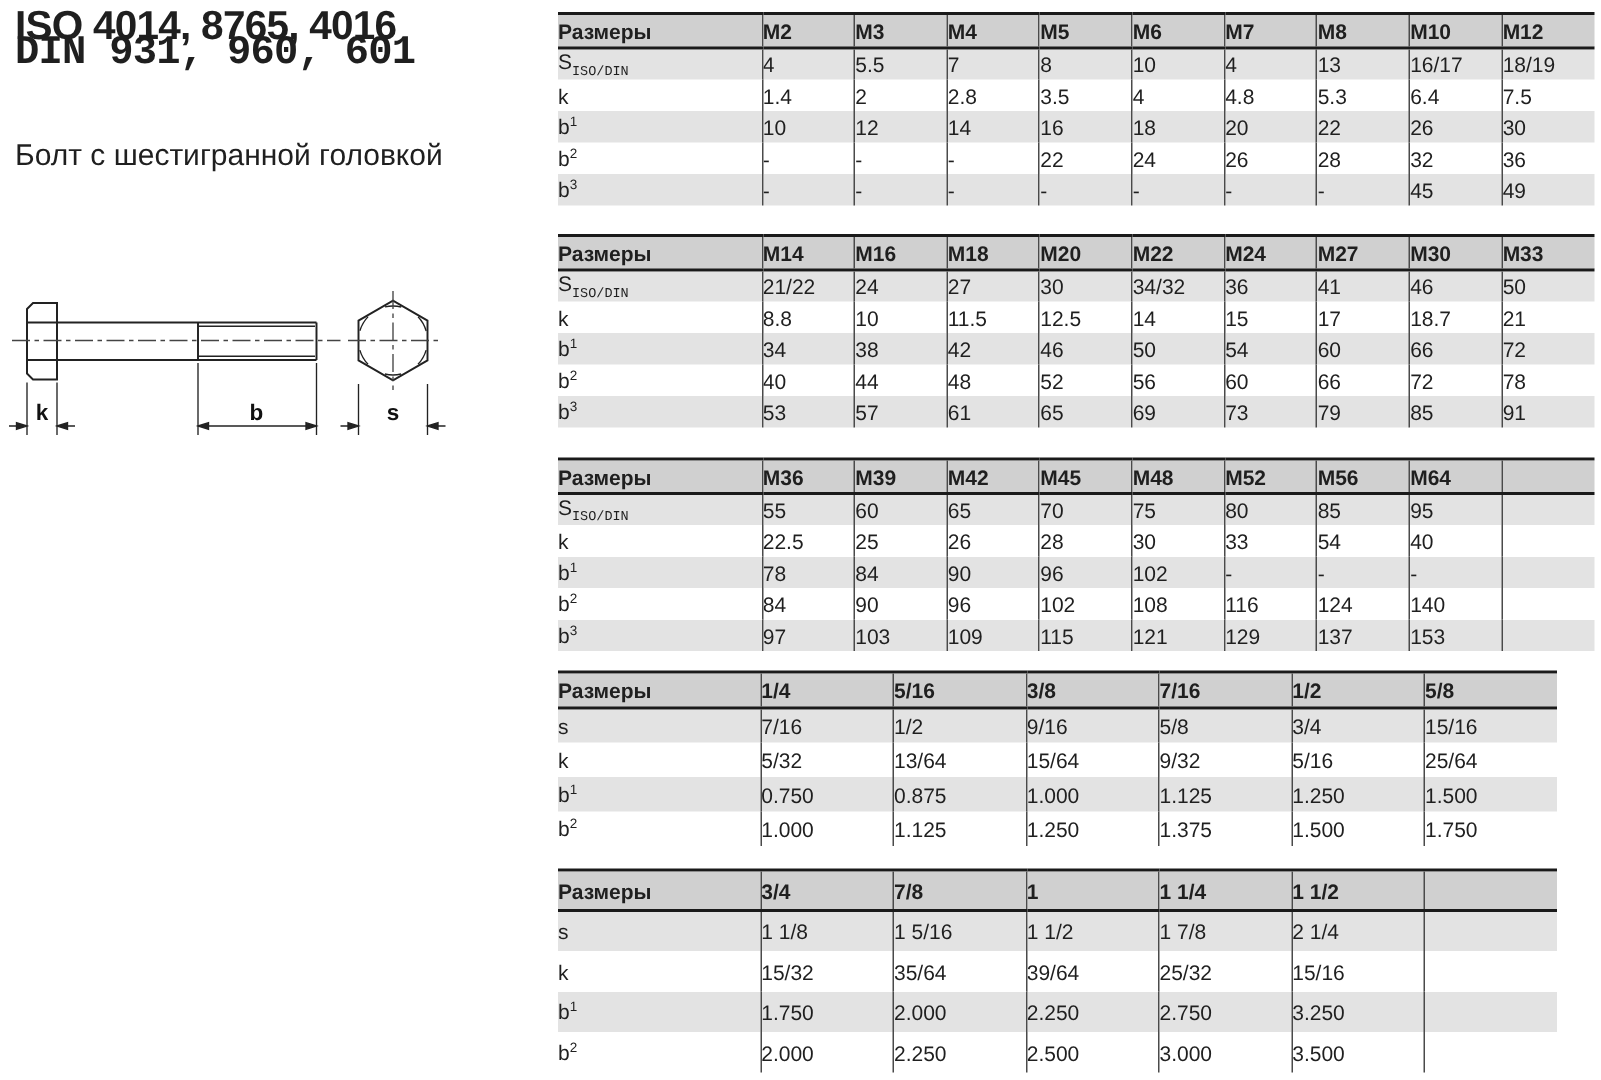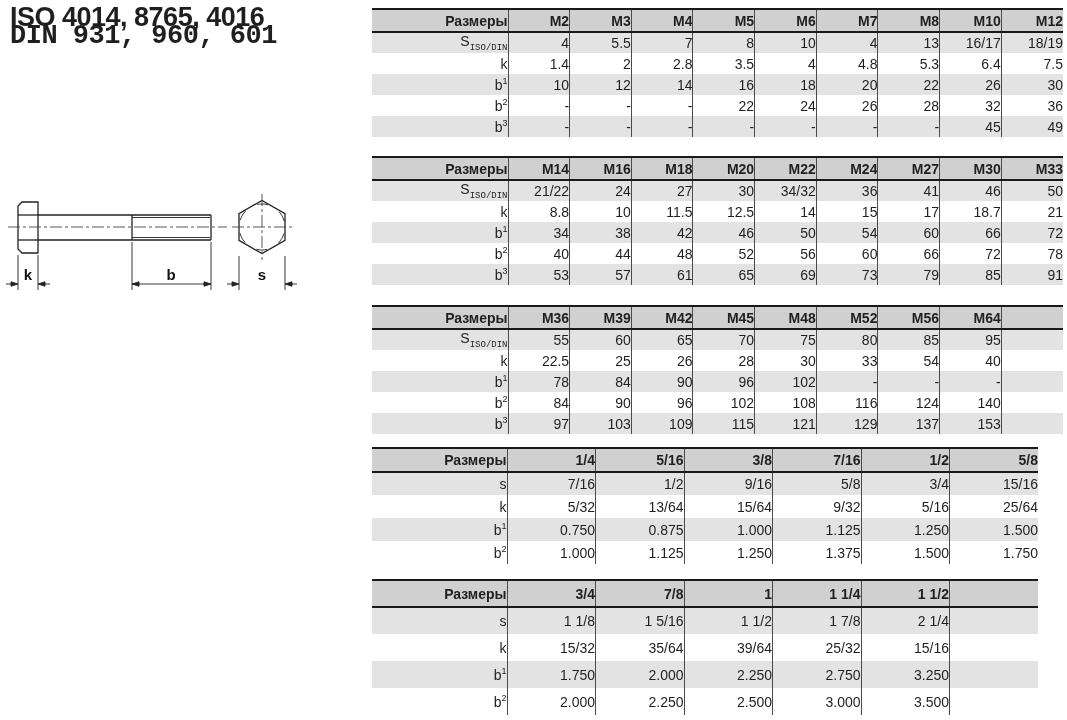--- a/index.html
+++ b/index.html
@@ -19,21 +19,21 @@
   .title.l1{top:2px;}
   .title.l2{top:21px;font-family:Liberation Mono, monospace;}
   .subtitle{position:absolute;left:10px;top:90px;font-size:20px;line-height:28px;white-space:nowrap;}
   .notes{position:absolute;left:18px;top:318px;font-size:17px;line-height:28px;}
   .notes sup{font-size:11px;}
   .drawing{position:absolute;left:5px;top:186px;}
   .drawing text{font-size:15px;font-weight:bold;fill:#111;}
 
   
   table.dims{position:absolute;left:372px;border-collapse:collapse;table-layout:fixed;
-    font-size:14px;text-align:right;color:var(--ink);}
+    font-size:14px;text-align:left;color:var(--ink);}
   table.dims th,table.dims td{padding:0;font-weight:normal;overflow:hidden;white-space:nowrap;}
   table.dims th+th,table.dims td+td{border-left:1px solid var(--grid);}
   table.dims thead th{background:var(--header-bg);font-weight:bold;
     border-top:2px solid var(--border-dark);border-bottom:2px solid var(--border-dark);}
   table.dims tbody tr.alt td{background:var(--alt-bg);}
   table.dims sub{font-size:9px;font-family:Liberation Mono, monospace;}
   table.dims sup{font-size:9px;}
   .t1{top:8px;width:691px;}   .t1 th{height:23px;} .t1 td{height:21px;}
   .t2{top:156px;width:691px;} .t2 th{height:23px;} .t2 td{height:21px;}
   .t3{top:305px;width:691px;} .t3 th{height:23px;} .t3 td{height:21px;}
@@ -42,21 +42,21 @@
 </style>
 </head>
 <body>
 
 <div class="page">
 
   <div class="title l1">ISO 4014, 8765, 4016</div>
   <div class="title l2">DIN 931, 960, 601</div>
 
   <div class="subtitle">
-    <br>
+    <span>Болт с шестигранной головкой</span><br>
   </div>
 
   <svg class="drawing" width="320" height="115" viewBox="0 0 320 115">
     <g stroke="#222" stroke-width="1.3" fill="none">
 
       <polygon points="13,20 17,16 33,16 33,67 17,67 13,63"></polygon>
       <line x1="13" y1="29" x2="33" y2="29"></line>
       <line x1="13" y1="54" x2="33" y2="54"></line>
 
       <line x1="33" y1="29" x2="206" y2="29"></line>

